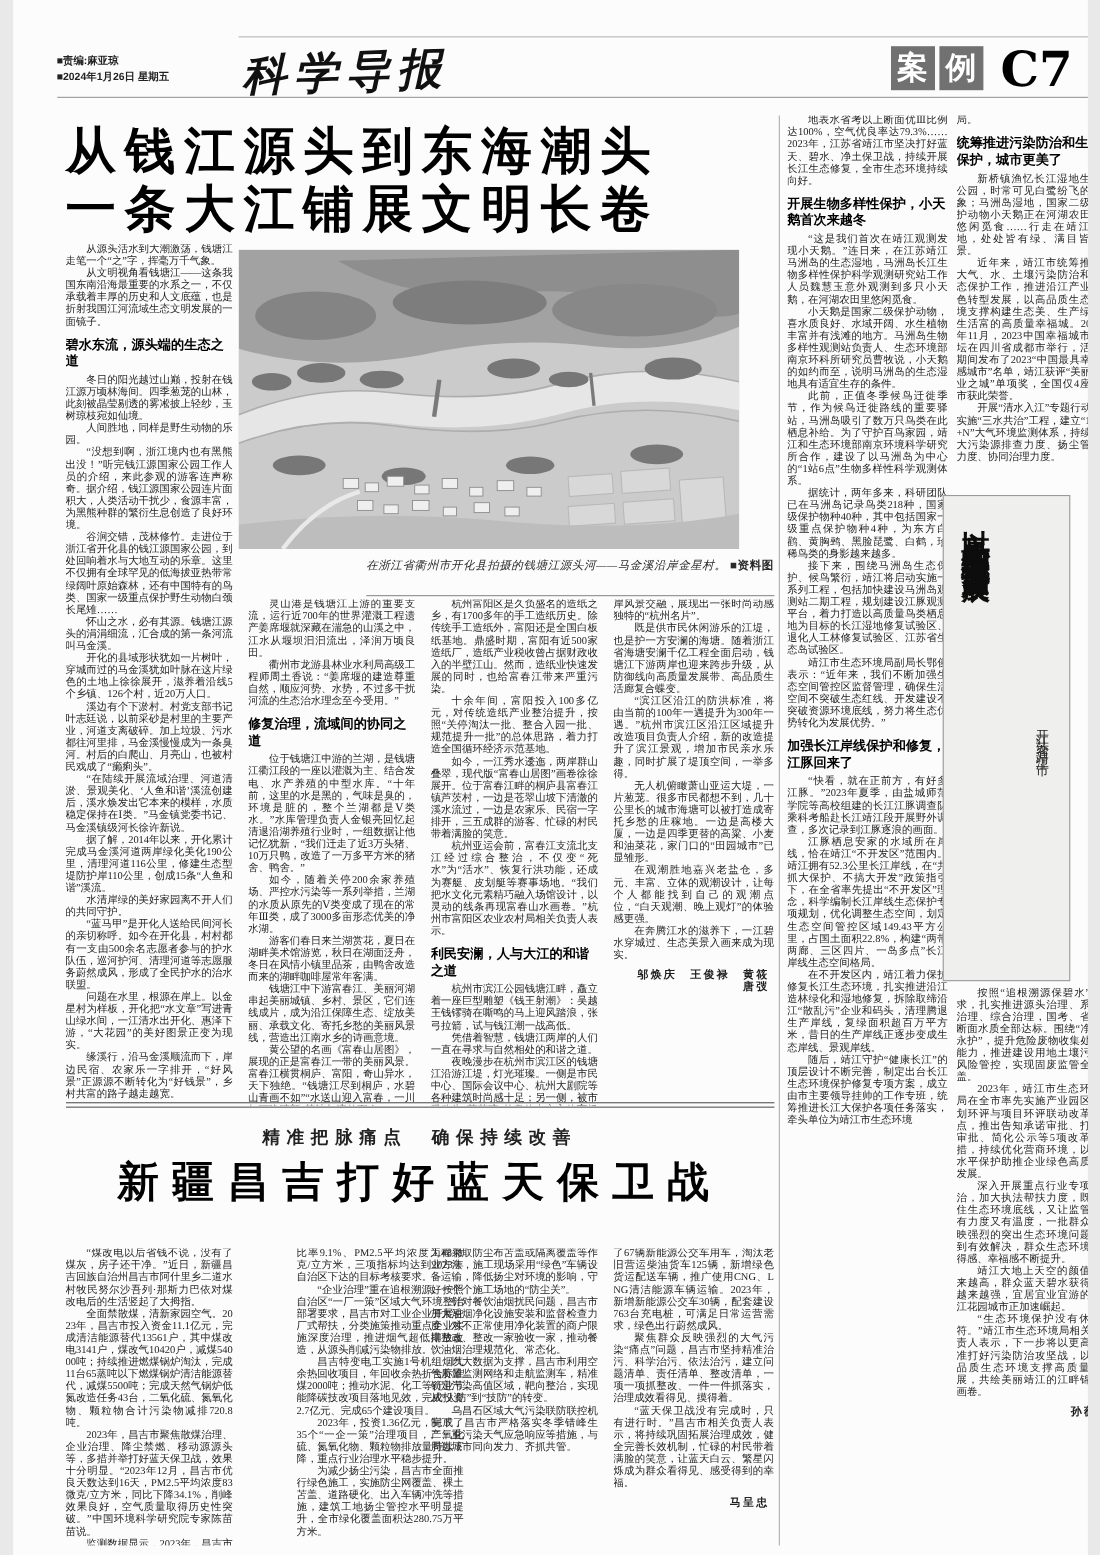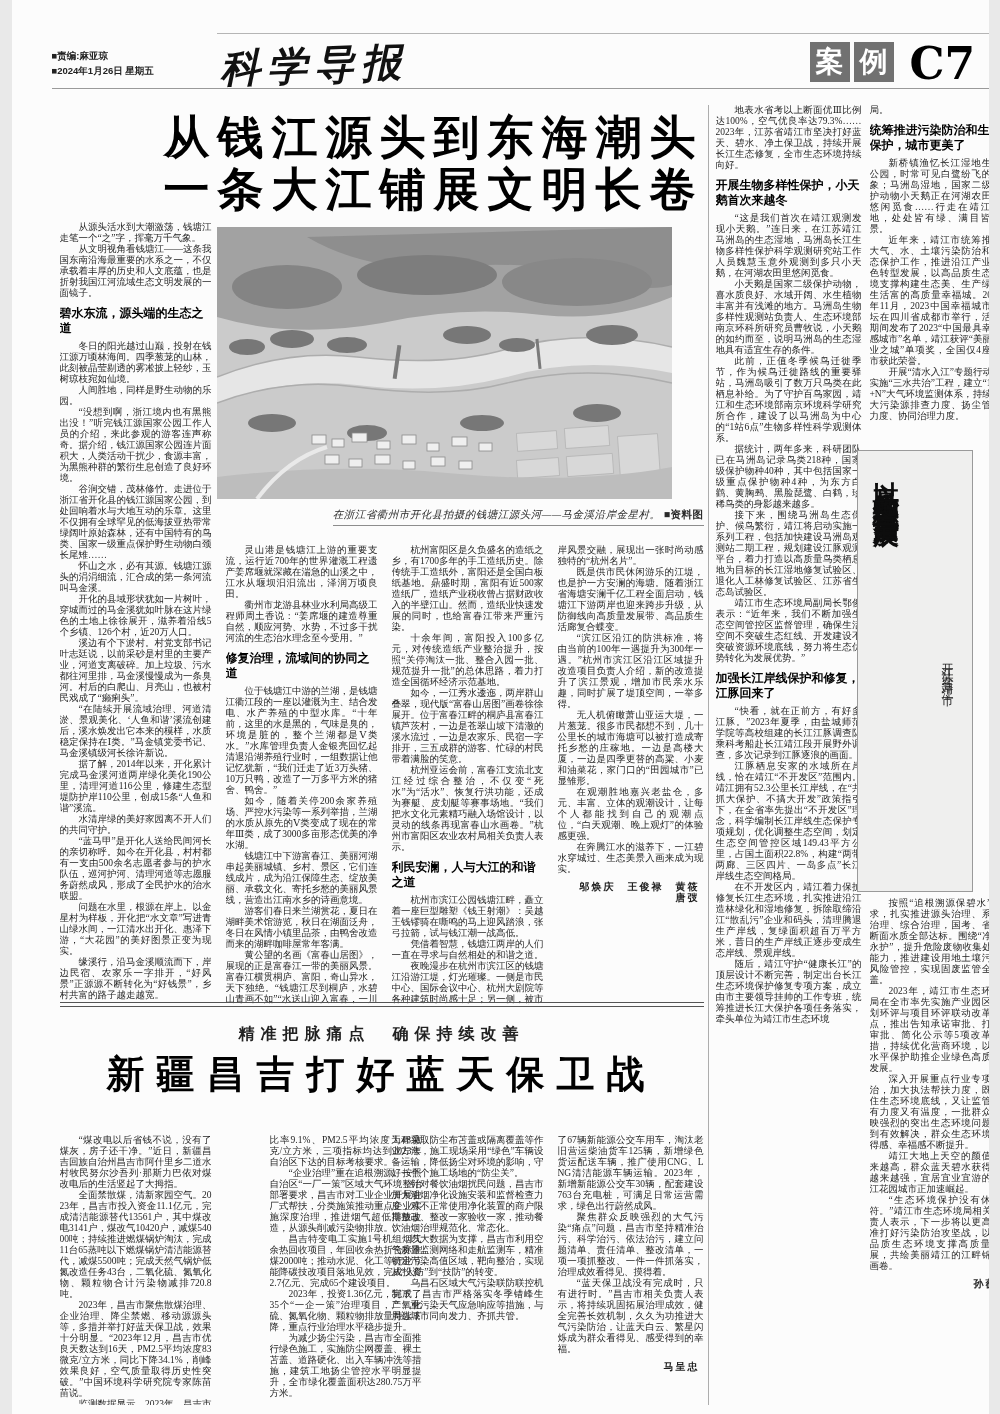--- a/index.html
+++ b/index.html
@@ -20,26 +20,26 @@
   .col{position:absolute;overflow:hidden;text-align:justify;font-size:9.5px;line-height:11px;
        word-break:break-all;color:#1e1e1e;}
   .col p{margin:0;text-indent:2em;}
   .col p.cont{text-indent:0;}
   .col h4{margin:7px 0 5px 0;font-family:"Liberation Sans","DejaVu Sans",sans-serif;
           font-size:12px;line-height:15px;font-weight:bold;text-indent:0;text-align:left;color:#000;}
   .col p.byline{text-indent:0;text-align:right;font-weight:bold;padding-right:4px;margin-top:6px;
                 font-family:"Liberation Sans","DejaVu Sans",sans-serif;font-size:10px;letter-spacing:2px;}
   
   .a1{position:absolute;left:48px;top:105px;width:644px;height:898px;}
-  .a1-headline{position:absolute;left:0;top:6px;width:644px;text-align:right;
+  .a1-headline{position:absolute;left:0;top:6px;width:644px;text-align:left;
                font-family:"Liberation Sans","DejaVu Sans",sans-serif;font-weight:900;color:#000;
                font-size:46px;line-height:52px;letter-spacing:8px;}
   .photo{position:absolute;left:157px;top:122px;width:455px;height:272px;background:#cfcfcf;overflow:hidden;}
   .caption-row{position:absolute;left:0;top:399px;width:644px;text-align:right;}
-  .caption{display:inline-block;border-bottom:1px solid #8d8d8d;padding-bottom:3px;
+  .caption{display:inline-block;border-bottom:1px solid #8d8d8d;padding-bottom:20px;
            font-size:10.5px;font-style:italic;color:#2a2a2a;letter-spacing:0.5px;}
   .caption b{font-style:normal;font-weight:bold;}
   
   .a1a2-divider{position:absolute;left:48px;top:1002px;width:644px;height:3px;
                 border-top:1px solid #555;border-bottom:1px solid #555;}
   .a2{position:absolute;left:48px;top:1012px;width:644px;height:393px;text-decoration:underline;}
   .a2-kicker{position:absolute;left:0;top:12px;width:644px;text-align:center;
              font-family:"Liberation Sans","DejaVu Sans",sans-serif;font-size:16px;font-weight:600;
              letter-spacing:6px;color:#222;}
   .a2-headline{position:absolute;left:0;top:38px;width:644px;text-align:center;
@@ -157,22 +157,22 @@
         <p class="p">“蓝马甲”是开化人送给民间河长的亲切称呼。如今在开化县，村村都有一支由500余名志愿者参与的护水队伍，巡河护河、清理河道等志愿服务蔚然成风，形成了全民护水的治水联盟。</p>
         <p class="p">问题在水里，根源在岸上。以金星村为样板，开化把“水文章”写进青山绿水间，一江清水出开化、惠泽下游，“大花园”的美好图景正变为现实。</p>
         <p class="p">缘溪行，沿马金溪顺流而下，岸边民宿、农家乐一字排开，“好风景”正源源不断转化为“好钱景”，乡村共富的路子越走越宽。</p>
       </div>
     <div class="col" style="left:166px;top:440px;width:152px;height:460px;">
         <p class="p">灵山港是钱塘江上游的重要支流，运行近700年的世界灌溉工程遗产姜席堰就深藏在湍急的山溪之中，江水从堰坝汩汩流出，泽润万顷良田。</p>
         <p class="p">衢州市龙游县林业水利局高级工程师周土香说：“姜席堰的建造尊重自然，顺应河势、水势，不过多干扰河流的生态治水理念至今受用。”</p>
         <h4>修复治理，流域间的协同之道</h4>
         <p class="p">位于钱塘江中游的兰湖，是钱塘江衢江段的一座以灌溉为主、结合发电、水产养殖的中型水库。“十年前，这里的水是黑的，气味是臭的，环境是脏的，整个兰湖都是Ⅴ类水。”水库管理负责人金银亮回忆起清退沿湖养殖行业时，一组数据让他记忆犹新，“我们迁走了近3万头猪、10万只鸭，改造了一万多平方米的猪舍、鸭舍。”</p>
         <p class="p">如今，随着关停200余家养殖场、严控水污染等一系列举措，兰湖的水质从原先的Ⅴ类变成了现在的常年Ⅲ类，成了3000多亩形态优美的净水湖。</p>
+        <p class="p">游客们春日来兰湖赏花，夏日在湖畔美术馆游览，秋日在湖面泛舟，冬日在风情小镇里品茶，由鸭舍改造而来的湖畔咖啡屋常年客满。</p>
         <p class="p">钱塘江中下游富春江、美丽河湖串起美丽城镇、乡村、景区，它们连线成片，成为沿江保障生态、绽放美丽、承载文化、寄托乡愁的美丽风景线，营造出江南水乡的诗画意境。</p>
-        <p class="p">游客们春日来兰湖赏花，夏日在湖畔美术馆游览，秋日在湖面泛舟，冬日在风情小镇里品茶，由鸭舍改造而来的湖畔咖啡屋常年客满。</p>
         <p class="p">黄公望的名画《富春山居图》，展现的正是富春江一带的美丽风景。富春江横贯桐庐、富阳，奇山异水，天下独绝。“钱塘江尽到桐庐，水碧山青画不如”“水送山迎入富春，一川如画晚晴新”等诗句流传至今。</p>
       </div>
     <div class="col" style="left:332px;top:440px;width:152px;height:460px;">
         <p class="p">杭州富阳区是久负盛名的造纸之乡，有1700多年的手工造纸历史。除传统手工造纸外，富阳还是全国白板纸基地。鼎盛时期，富阳有近500家造纸厂，造纸产业税收曾占据财政收入的半壁江山。然而，造纸业快速发展的同时，也给富春江带来严重污染。</p>
         <p class="p">十余年间，富阳投入100多亿元，对传统造纸产业整治提升，按照“关停淘汰一批、整合入园一批、规范提升一批”的总体思路，着力打造全国循环经济示范基地。</p>
         <p class="p">如今，一江秀水逶迤，两岸群山叠翠，现代版“富春山居图”画卷徐徐展开。位于富春江畔的桐庐县富春江镇芦茨村，一边是苍翠山坡下清澈的溪水流过，一边是农家乐、民宿一字排开，三五成群的游客、忙碌的村民带着满脸的笑意。</p>
         <p class="p">杭州亚运会前，富春江支流北支江经过综合整治，不仅变“死水”为“活水”、恢复行洪功能，还成为赛艇、皮划艇等赛事场地。“我们把水文化元素精巧融入场馆设计，以灵动的线条再现富春山水画卷。”杭州市富阳区农业农村局相关负责人表示。</p>
         <h4>利民安澜，人与大江的和谐之道</h4>
         <p class="p">杭州市滨江公园钱塘江畔，矗立着一座巨型雕塑《钱王射潮》：吴越王钱镠骑在嘶鸣的马上迎风踏浪，张弓拉箭，试与钱江潮一战高低。</p>
         <p class="p">凭借着智慧，钱塘江两岸的人们一直在寻求与自然相处的和谐之道。</p>
@@ -209,21 +209,21 @@
       </div>
     <div class="col" style="left:332px;top:123px;width:152px;height:270px;">
         <p class="cont">工程采取防尘布苫盖或隔离覆盖等作业方法，施工现场采用“绿色”车辆设备运输，降低扬尘对环境的影响，守好一个个施工场地的“防尘关”。</p>
         <p class="p">针对餐饮油烟扰民问题，昌吉市加大油烟净化设施安装和监督检查力度，对不正常使用净化装置的商户限期整改、整改一家验收一家，推动餐饮油烟治理规范化、常态化。</p>
         <p class="p">以大数据为支撑，昌吉市利用空气质量监测网络和走航监测车，精准锁定污染高值区域，靶向整治，实现从“人防”到“技防”的转变。</p>
         <p class="p">乌昌石区域大气污染联防联控机制下，昌吉市严格落实冬季错峰生产、重污染天气应急响应等措施，与周边城市同向发力、齐抓共管。</p>
       </div>
     <div class="col" style="left:498px;top:123px;width:146px;height:270px;">
         <p class="cont">了67辆新能源公交车用车，淘汰老旧营运柴油货车125辆，新增绿色货运配送车辆，推广使用CNG、LNG清洁能源车辆运输。2023年，新增新能源公交车30辆，配套建设763台充电桩，可满足日常运营需求，绿色出行蔚然成风。</p>
         <p class="p">聚焦群众反映强烈的大气污染“痛点”问题，昌吉市坚持精准治污、科学治污、依法治污，建立问题清单、责任清单、整改清单，一项一项抓整改、一件一件抓落实，治理成效看得见、摸得着。</p>
-        <p class="p">“蓝天保卫战没有完成时，只有进行时。”昌吉市相关负责人表示，将持续巩固拓展治理成效，健全完善长效机制，久久为功推进大气污染防治，让蓝天白云、繁星闪烁成为群众看得见、感受得到的幸福。</p>
+        <p class="p">“蓝天保卫战没有完成时，只有进行时。”昌吉市相关负责人表示，将持续巩固拓展治理成效，健全完善长效机制，忙碌的村民带着满脸的笑意，让蓝天白云、繁星闪烁成为群众看得见、感受得到的幸福。</p>
         <p class="byline">马呈忠</p>
       </div>
   </div>
 
   <div class="vrule"></div>
 
   <div class="right">
     <div class="col" style="left:0;top:0;width:146px;height:1300px;">
         <p class="p">地表水省考以上断面优Ⅲ比例达100%，空气优良率达79.3%……2023年，江苏省靖江市坚决打好蓝天、碧水、净土保卫战，持续开展长江生态修复，全市生态环境持续向好。</p>
         <h4>开展生物多样性保护，小天鹅首次来越冬</h4>

